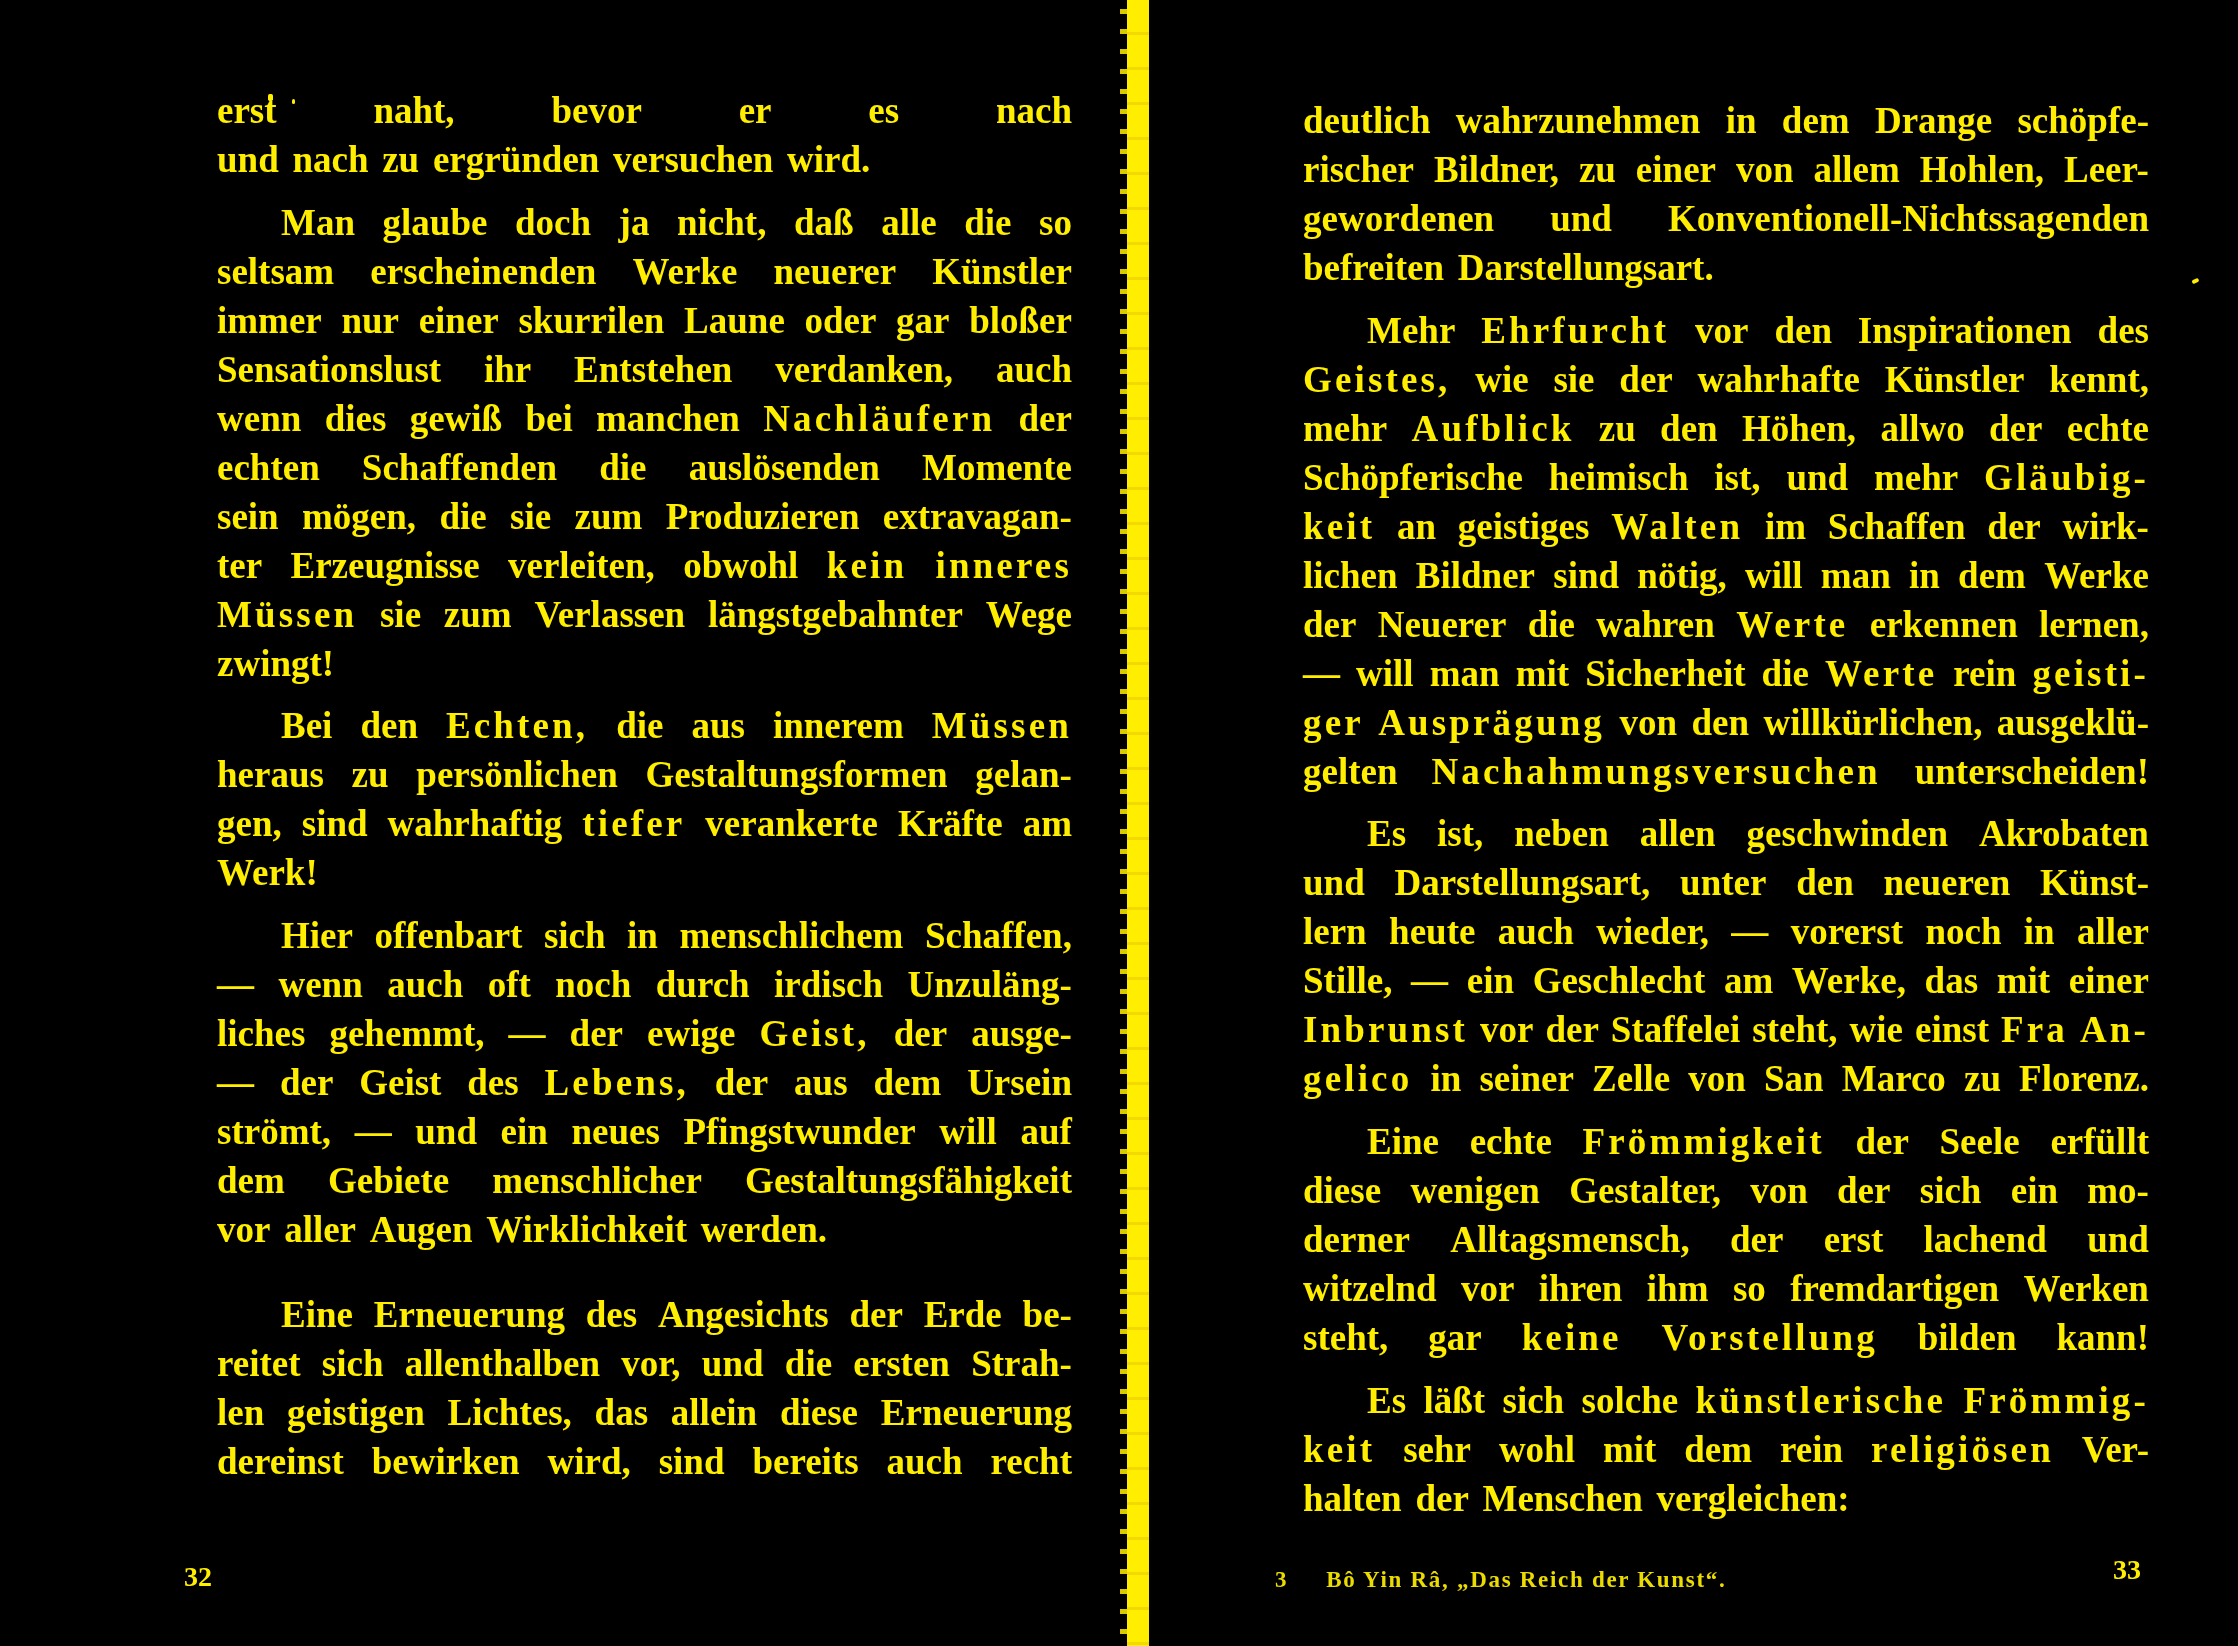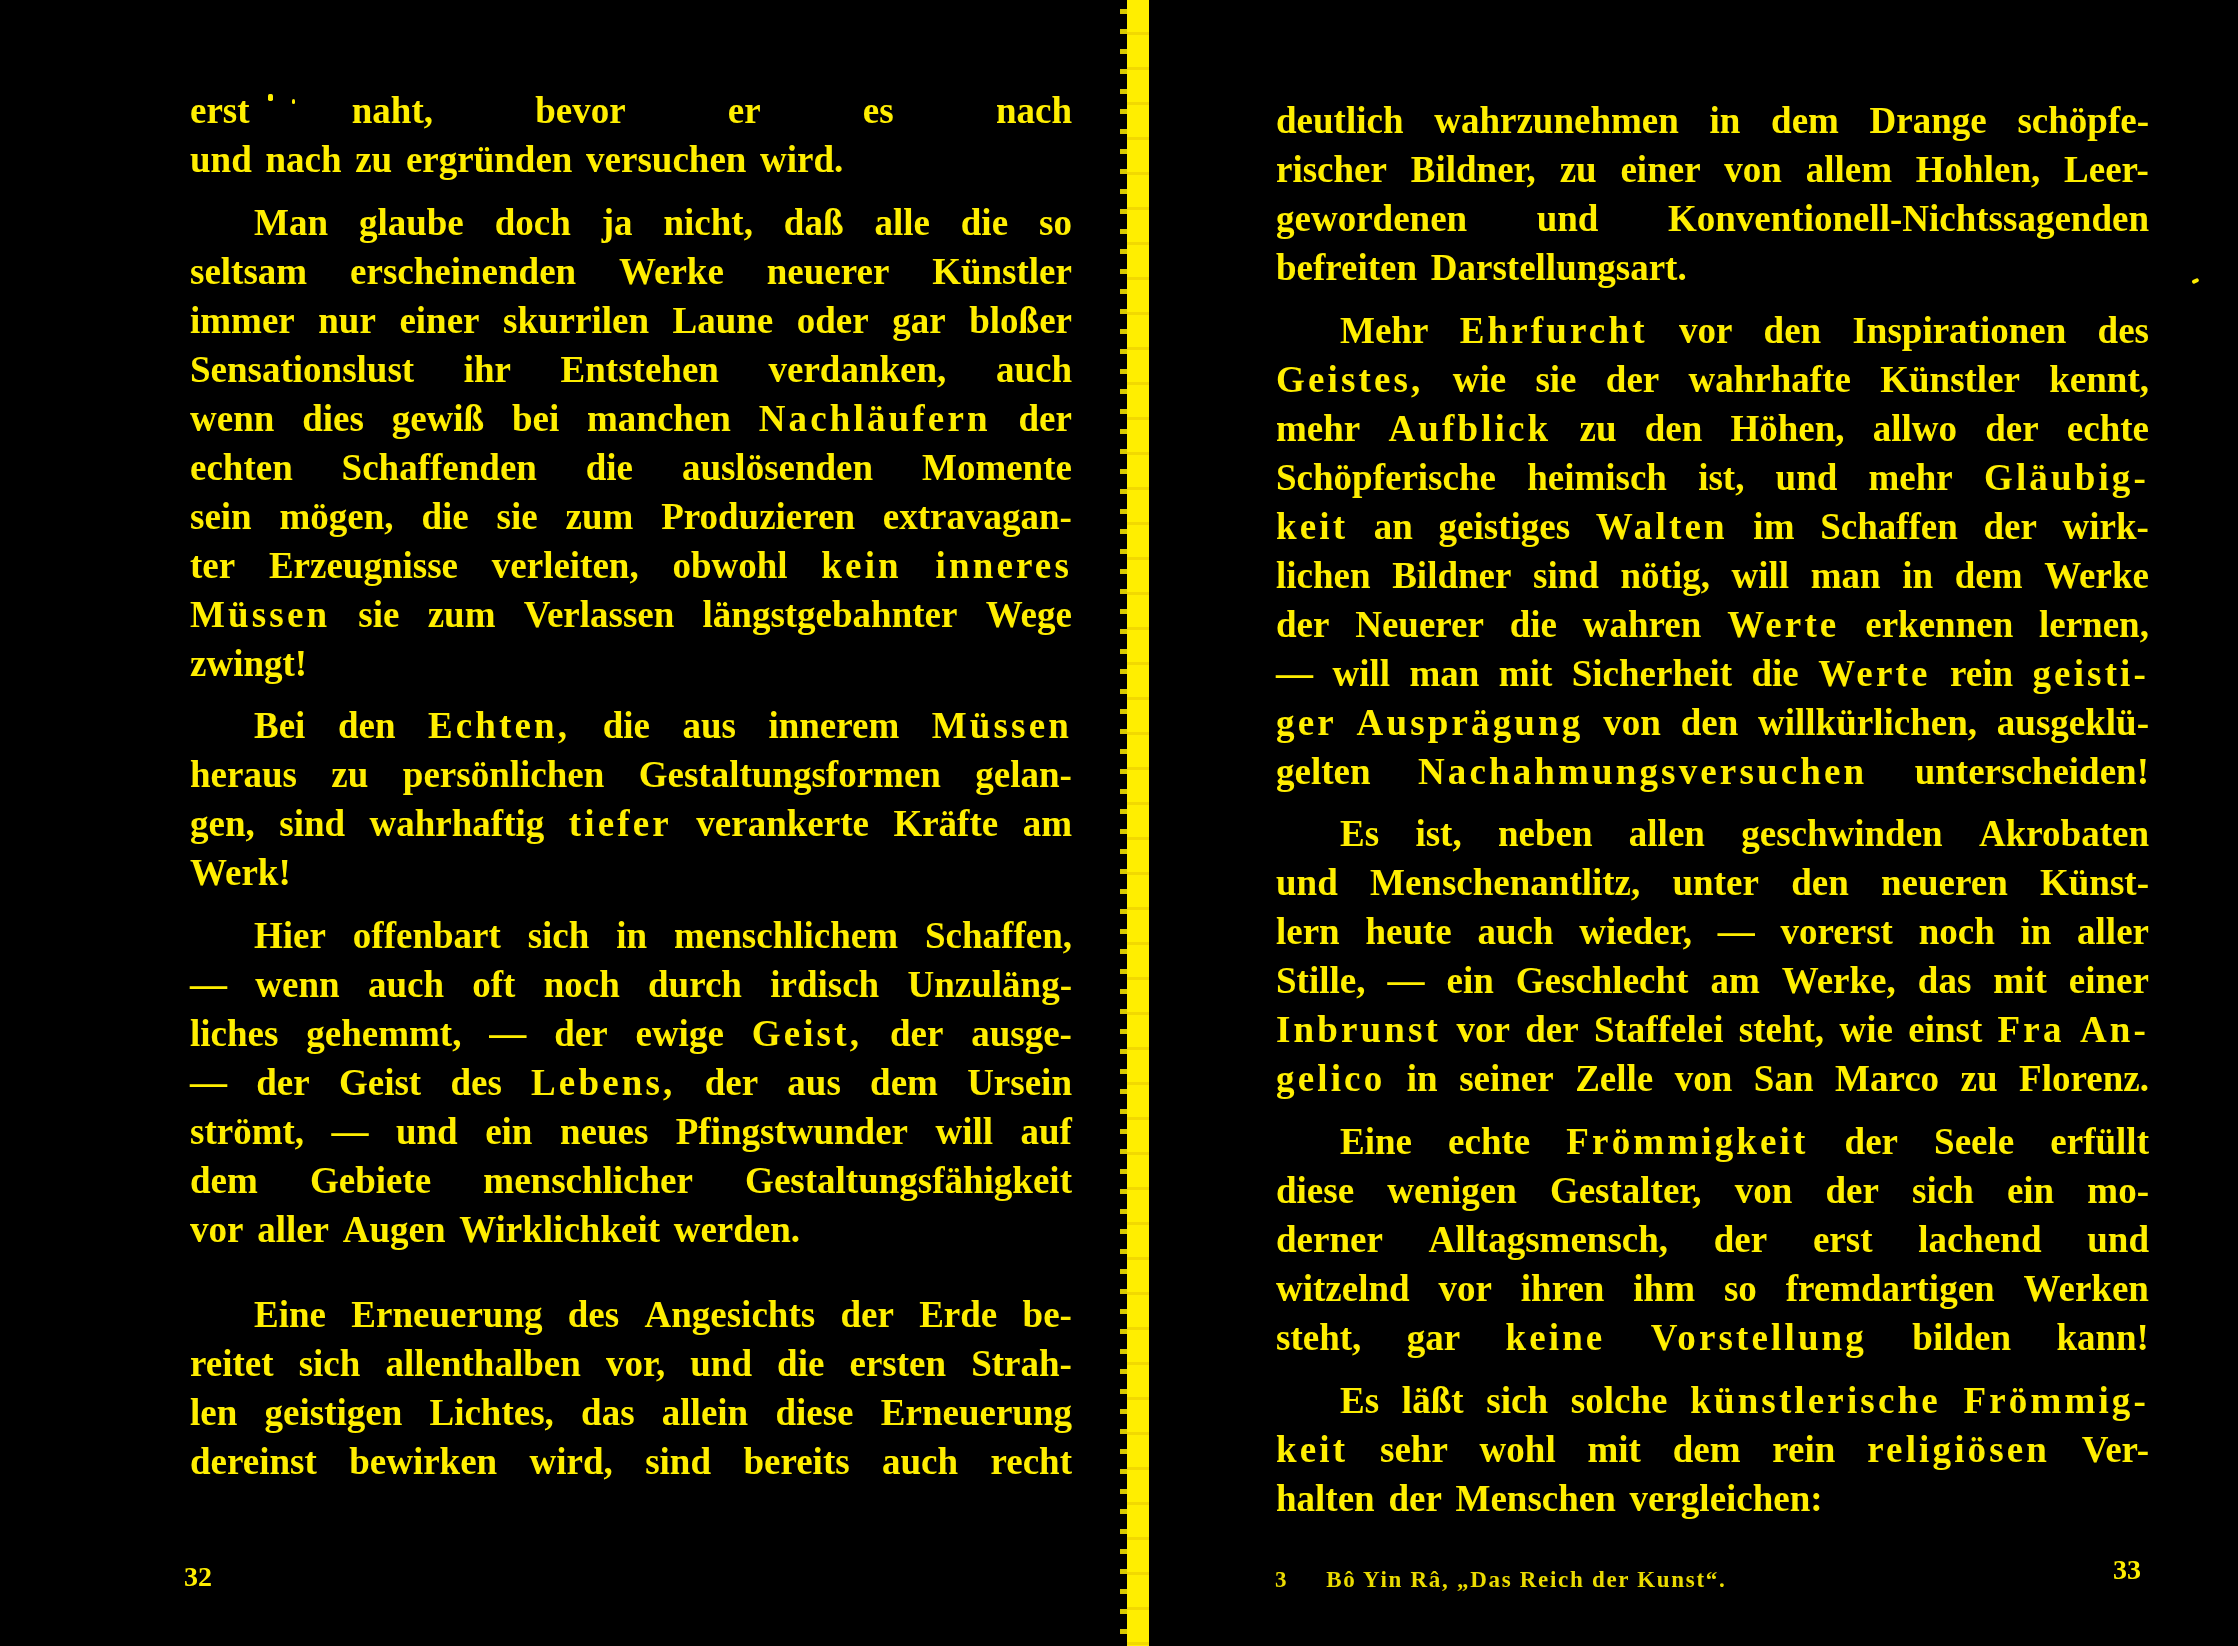--- a/index.html
+++ b/index.html
@@ -20,20 +20,21 @@
   #page-left  { left: 190px;  top: 86px; width: 882px; }
   #page-right { left: 1276px; top: 96px; width: 873px; }
 
   .line {
     display: flex;
     justify-content: space-between;
     align-items: center;
     height: 49px;
     line-height: 49px;
     white-space: nowrap;
+    margin-left: 27px;
   }
   .line.end { justify-content: flex-start; column-gap: 13.7px; }
   .line.indent { padding-left: 64px; }
   .line.gap-para { margin-top: 13.7px; }
   .line.gap-big  { margin-top: 36px; }
   .w { white-space: pre; }
   .w.sp { letter-spacing: 0.085em; }
 
   .gutter-line {
     position: absolute;
@@ -440,21 +441,21 @@
       <div class="line indent gap-para">
         <span class="w">Es</span>
         <span class="w">ist,</span>
         <span class="w">neben</span>
         <span class="w">allen</span>
         <span class="w">geschwinden</span>
         <span class="w">Akrobaten</span>
       </div>
       <div class="line">
         <span class="w">und</span>
-        <span class="w">Menschenantlitz,</span>
+        <span class="w">Darstellungsart,</span>
         <span class="w">unter</span>
         <span class="w">den</span>
         <span class="w">neueren</span>
         <span class="w">Künst-</span>
       </div>
       <div class="line">
         <span class="w">lern</span>
         <span class="w">heute</span>
         <span class="w">auch</span>
         <span class="w">wieder,</span>

